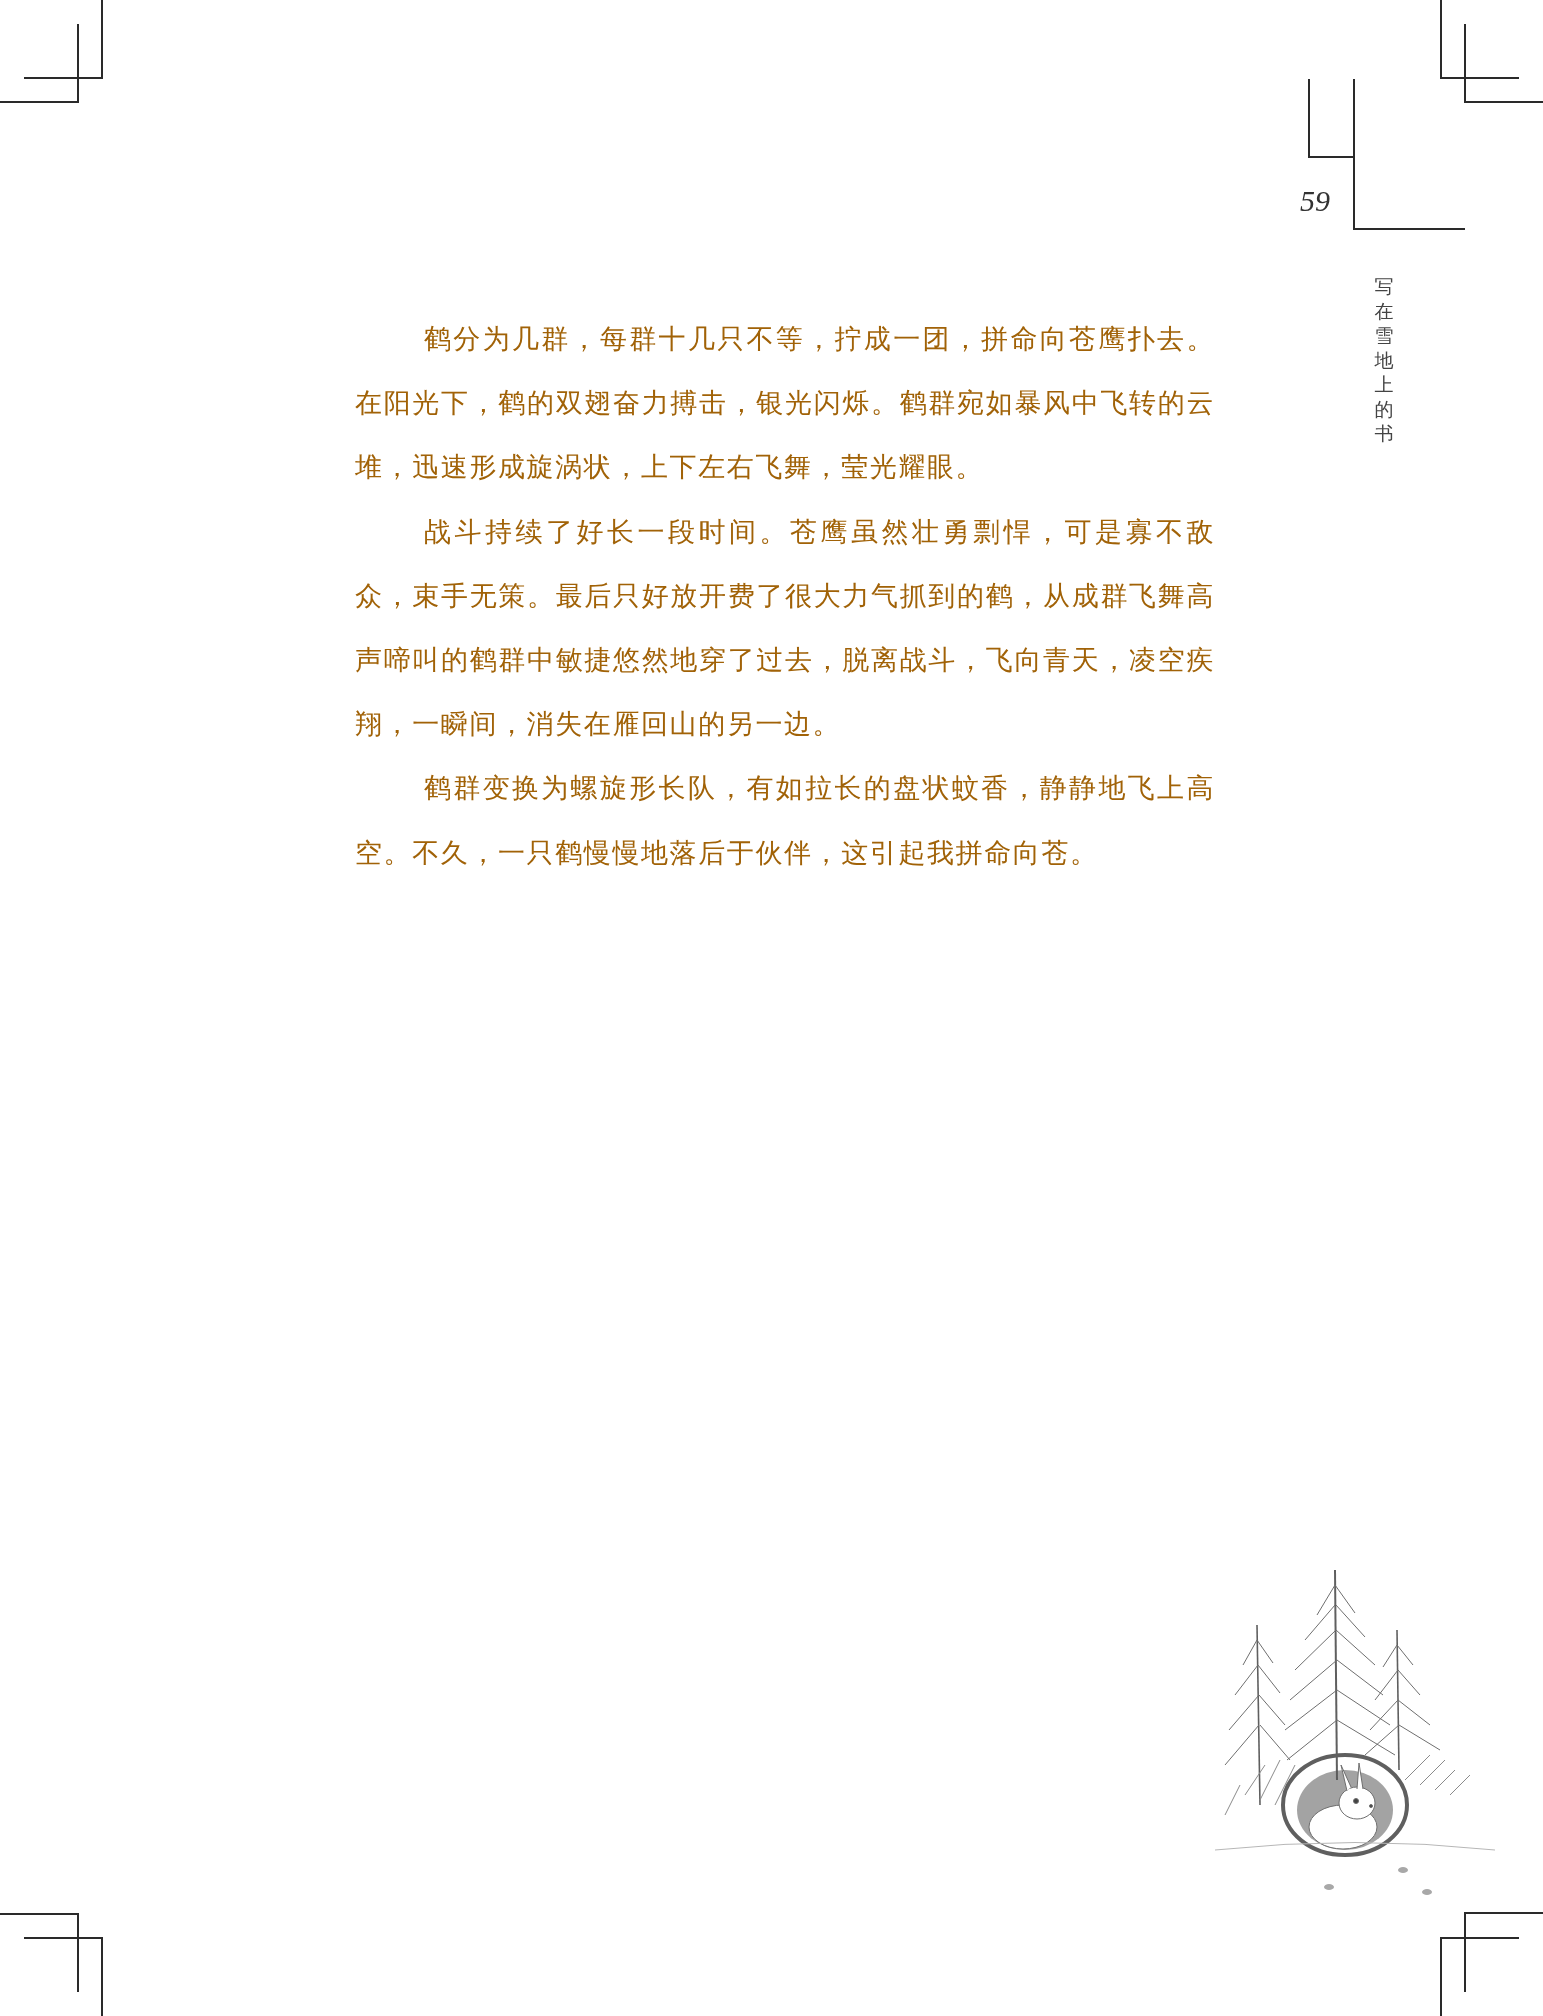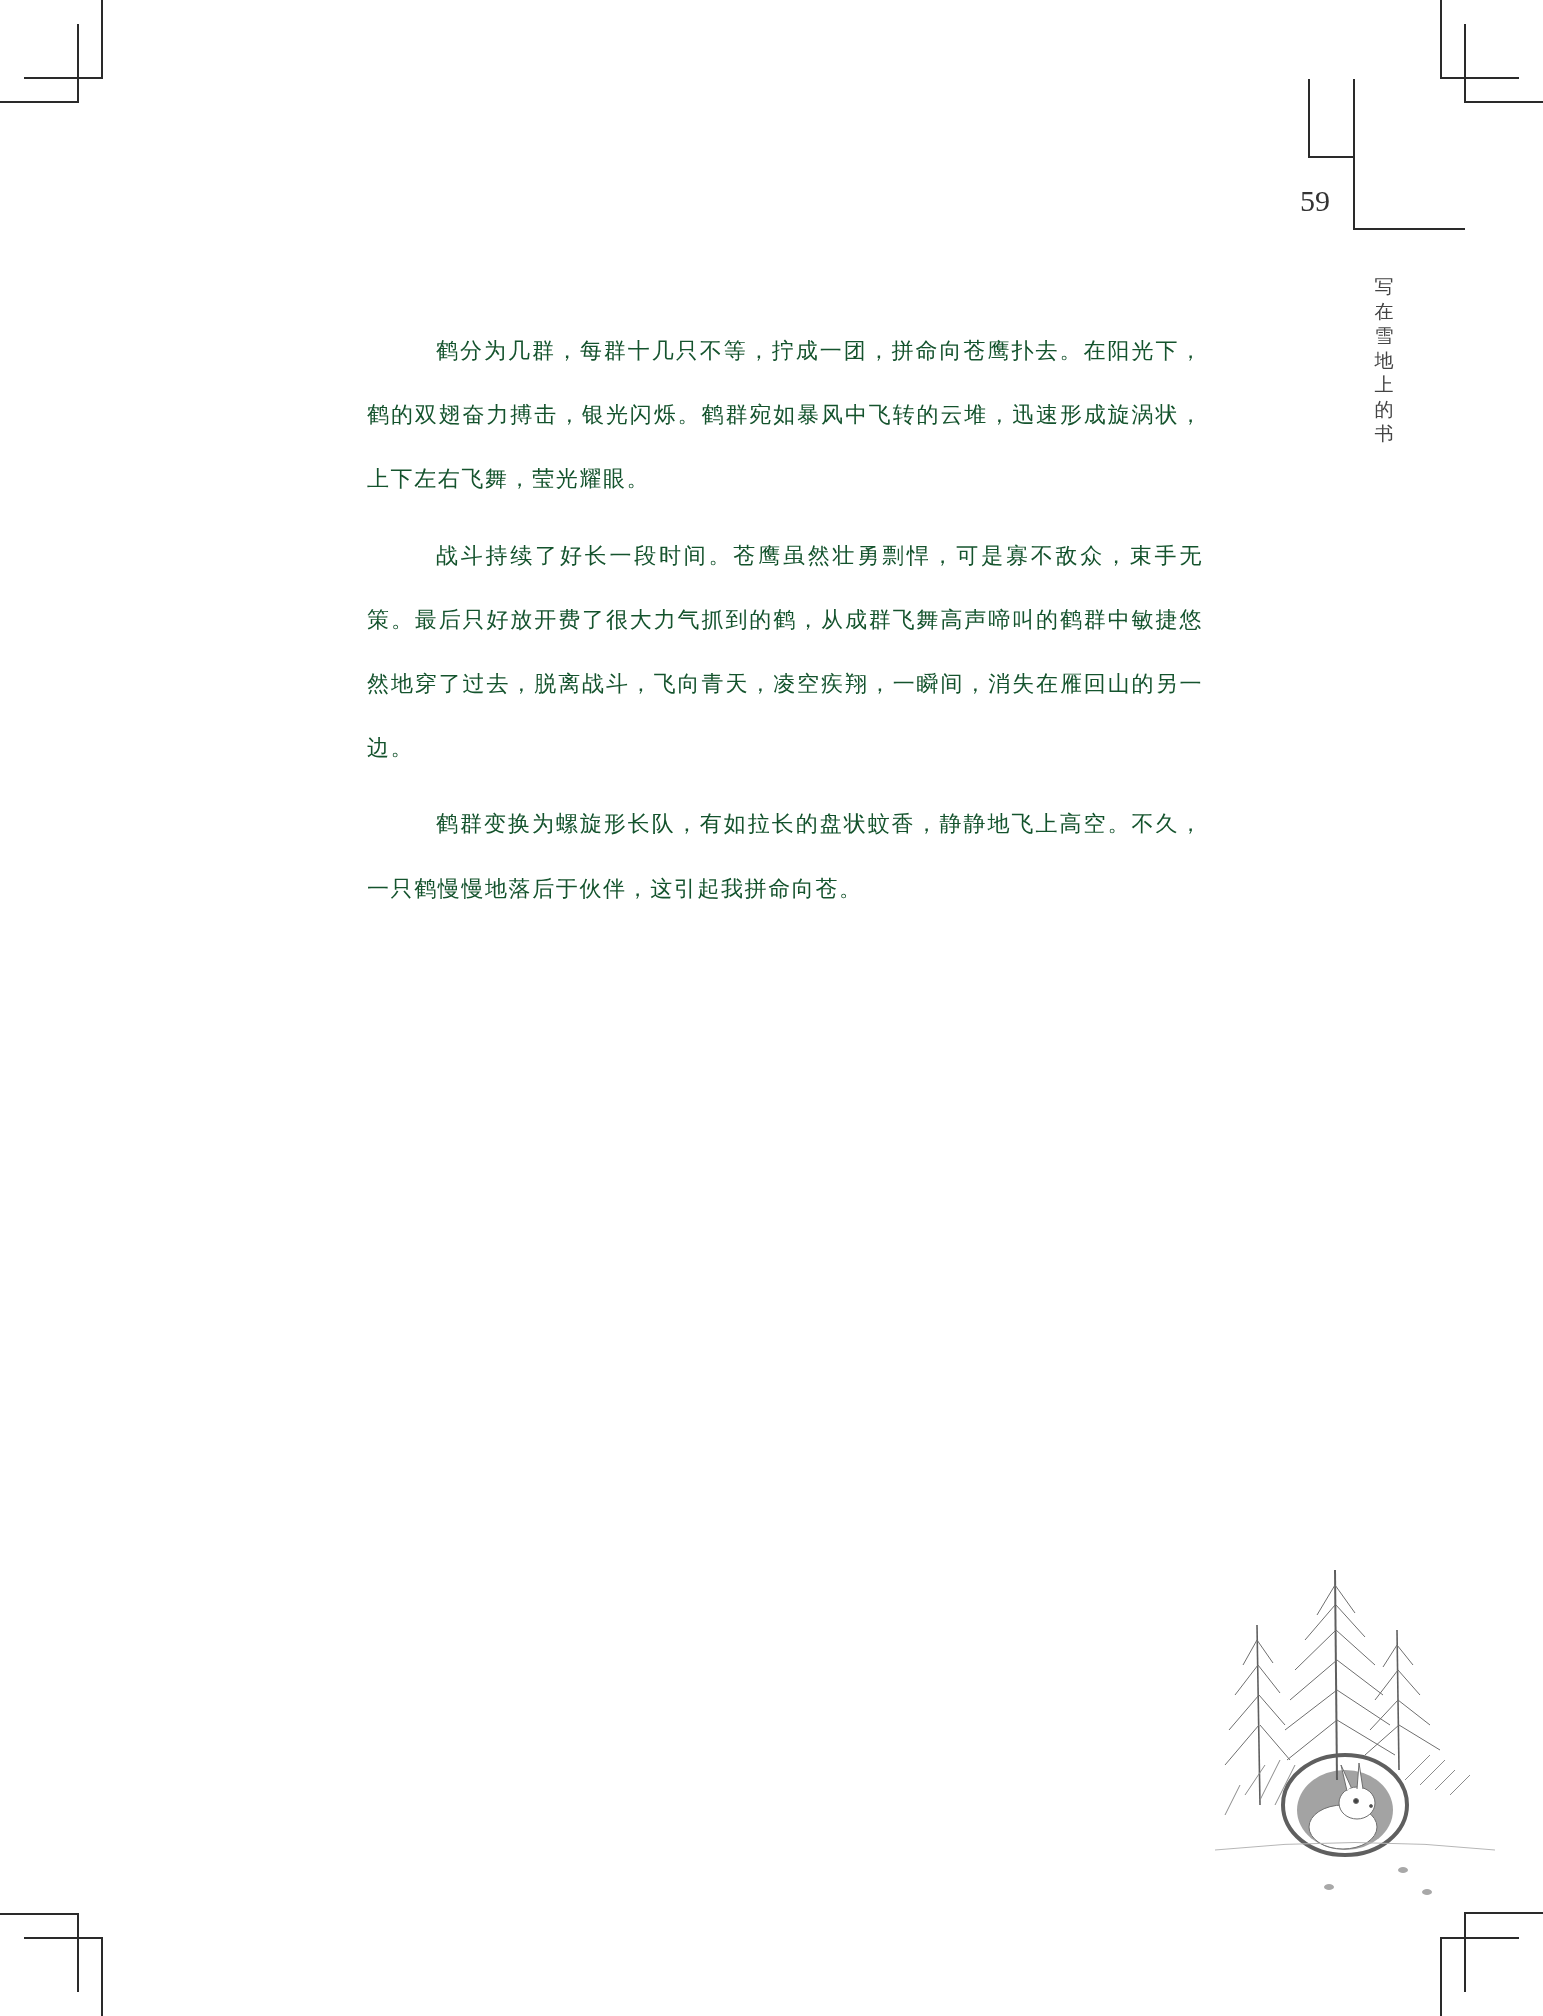--- a/index.html
+++ b/index.html
@@ -2,26 +2,26 @@
 <html><head>
 <meta charset="utf-8">
 <style>
   html, body { margin: 0; padding: 0; background: #ffffff; }
   body { width: 1543px; height: 2016px; position: relative; overflow: hidden;
          font-family: "DejaVu Sans", "Liberation Sans", sans-serif; color: #222; }
   .ln { position: absolute; background: #2a2a2a; }
   .h { height: 2px; }
   .v { width: 2px; }
   .page-number { position: absolute; left: 1300px; top: 184px; font-family: "Liberation Serif", "DejaVu Serif", serif;
-                 font-size: 30px; color: #333; letter-spacing: 0px; }
+                 font-size: 30px; color: #333; letter-spacing: 0px; font-style: italic; }
   .running-title { position: absolute; left: 1372px; top: 274px; width: 24px; font-size: 19px; line-height: 24.5px;
                    color: #444; text-align: center; word-break: break-all; }
   .running-title span { display: block; }
   .body-text { position: absolute; left: 355px; top: 307px; width: 860px; }
-  .para { margin: 12px; font-size: 22px; line-height: 64.2px; color: #14532d; text-indent: 69px;
+  .para { margin: 0; font-size: 27px; line-height: 64.2px; color: #a16207; text-indent: 69px;
           text-align: justify; letter-spacing: 1.6px; }
   .illustration { position: absolute; left: 1205px; top: 1565px; width: 300px; height: 330px; }
 </style>
 </head>
 <body>
 
 <div>
   <div class="ln v" style="left:101px; top:0; height:79px;"></div>
   <div class="ln h" style="left:24px; top:77px; width:79px;"></div>
   <div class="ln v" style="left:77px; top:24px; height:79px;"></div>

